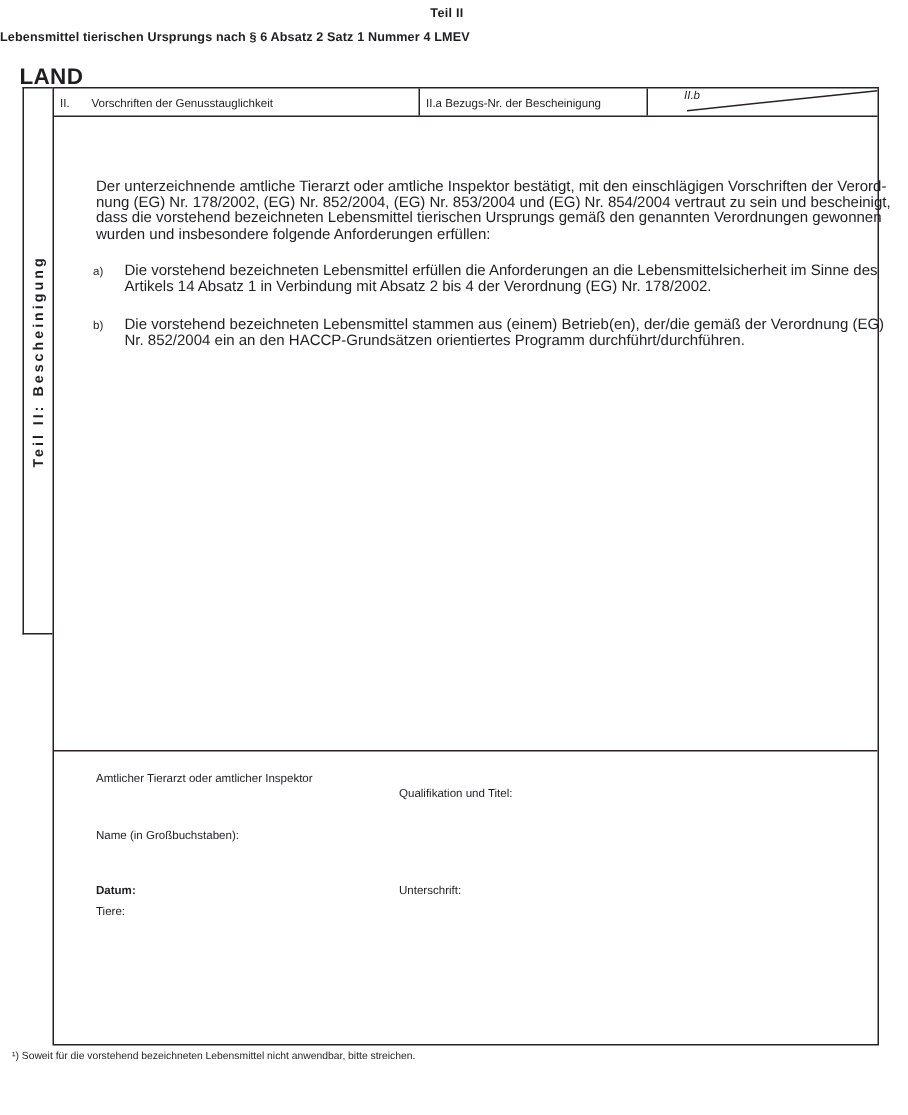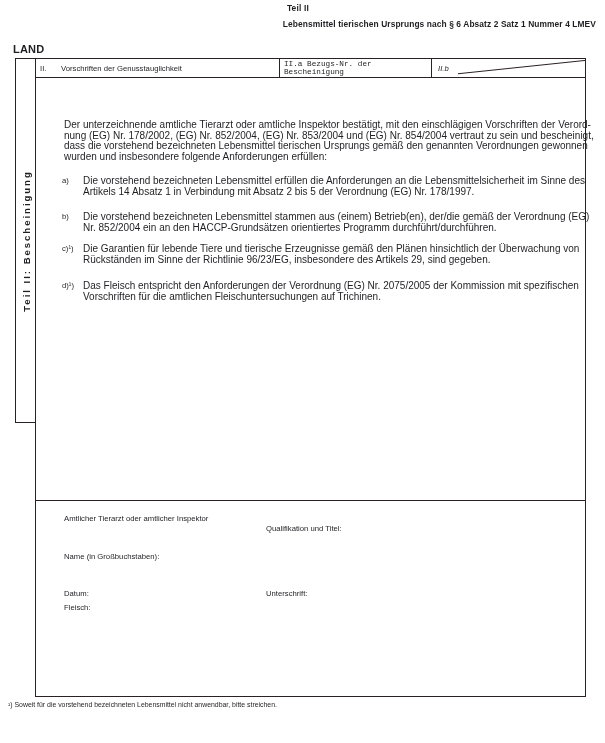--- a/index.html
+++ b/index.html
@@ -15,25 +15,25 @@
     position:relative;
   }
   .page{position:absolute;left:0;top:0;width:605px;height:553px;background:var(--page_bg,#fff);}
 
   .doc-title{
     position:absolute;top:3px;left:0;width:596px;
     text-align:center;font-weight:bold;font-size:8.4px;letter-spacing:.2px;
   }
   .doc-subtitle{
     position:absolute;top:19px;left:0;width:596px;
-    text-align:right;font-weight:bold;font-size:8.4px;letter-spacing:.1px;
+    text-align:left;font-weight:bold;font-size:8.4px;letter-spacing:.1px;
   }
   .land{
     position:absolute;left:13px;top:43px;
-    font-weight:bold;font-size:11px;letter-spacing:.2px;
+    font-weight:bold;font-size:15px;letter-spacing:.2px;
   }
 
   
   .sidebar-box{
     position:absolute;left:15px;top:58px;width:20px;height:365px;
     border:1.5px solid var(--border,#2a2026);border-right:none;
     box-sizing:border-box;
   }
   .sidebar-label{
     position:absolute;top:50%;left:50%;
@@ -48,23 +48,23 @@
     box-sizing:border-box;background:transparent;
   }
   .header-row{
     position:absolute;left:0;top:0;right:0;height:18px;
     border-bottom:1.3px solid var(--border,#2a2026);
     display:flex;align-items:center;font-size:7.7px;
   }
   .hcell1{flex:0 0 243px;display:flex;align-items:center;padding-left:4px;box-sizing:border-box;height:100%;}
   .section-no{display:inline-block;width:21px;}
   .hcell2{flex:0 0 152px;border-left:1.3px solid var(--border,#2a2026);height:100%;
-    display:flex;align-items:center;padding-left:4px;box-sizing:border-box;font-family:Liberation Mono, monospace;}
+    display:flex;align-items:center;padding-left:4px;box-sizing:border-box;}
   .hcell3{flex:1;border-left:1.3px solid var(--border,#2a2026);height:100%;
-    display:flex;align-items:center;padding-left:6px;box-sizing:border-box;position:relative;font-style:italic;}
+    display:flex;padding-left:24px;box-sizing:border-box;position:relative;font-style:italic;}
   .diag-svg{position:absolute;left:26px;right:0;top:0;height:100%;width:calc(100% - 26px);}
 
   .pretext{white-space:pre;font-size:10px;line-height:10.6px;}
 
   .intro{position:absolute;left:28px;top:61px;}
 
   .cert-item{position:absolute;left:26px;display:flex;}
   .item-label{flex:0 0 21px;white-space:pre;font-size:7.7px;line-height:10.6px;}
   .item-0{top:117px}
   .item-1{top:153px}
@@ -73,21 +73,21 @@
 
   .divider{
     position:absolute;left:0;right:0;top:441px;height:0;
     border-top:1.3px solid var(--border,#2a2026);
   }
 
   .sig-label{position:absolute;font-size:7.7px;white-space:nowrap;}
   .sig-heading{left:28px;top:455px;}
   .sig-name{left:28px;top:493px;}
   .sig-qual{left:230px;top:465px;}
-  .sig-date{left:28px;top:530px;}
+  .sig-date{left:28px;top:530px;font-weight:bold;}
   .sig-sign{left:230px;top:530px;}
   .sig-seal{left:28px;top:544px;}
 
   .footnote{
     position:absolute;left:8px;top:701px;
     font-size:6.9px;white-space:nowrap;
   }
 </style>
 </head>
 <body>
@@ -121,47 +121,37 @@
     </div>
 
     <div class="pretext intro">Der unterzeichnende amtliche Tierarzt oder amtliche Inspektor bestätigt, mit den einschlägigen Vorschriften der Verord-
 nung (EG) Nr. 178/2002, (EG) Nr. 852/2004, (EG) Nr. 853/2004 und (EG) Nr. 854/2004 vertraut zu sein und bescheinigt,
 dass die vorstehend bezeichneten Lebensmittel tierischen Ursprungs gemäß den genannten Verordnungen gewonnen
 wurden und insbesondere folgende Anforderungen erfüllen:</div>
 
     <div class="cert-item item-0">
       <span class="item-label">a)</span>
       <span class="pretext">Die vorstehend bezeichneten Lebensmittel erfüllen die Anforderungen an die Lebensmittelsicherheit im Sinne des
-Artikels 14 Absatz 1 in Verbindung mit Absatz 2 bis 5 der Verordnung (EG) Nr. 178/1997.</span>
+Artikels 14 Absatz 1 in Verbindung mit Absatz 2 bis 4 der Verordnung (EG) Nr. 178/2002.</span>
     </div>
 
     <div class="cert-item item-1">
       <span class="item-label">b)</span>
       <span class="pretext">Die vorstehend bezeichneten Lebensmittel stammen aus (einem) Betrieb(en), der/die gemäß der Verordnung (EG)
 Nr. 852/2004 ein an den HACCP-Grundsätzen orientiertes Programm durchführt/durchführen.</span>
     </div>
 
-    <div class="cert-item item-2">
-      <span class="item-label">c)¹)</span>
-      <span class="pretext">Die Garantien für lebende Tiere und tierische Erzeugnisse gemäß den Plänen hinsichtlich der Überwachung von
-Rückständen im Sinne der Richtlinie 96/23/EG, insbesondere des Artikels 29, sind gegeben.</span>
-    </div>
 
-    <div class="cert-item item-3">
-      <span class="item-label">d)¹)</span>
-      <span class="pretext">Das Fleisch entspricht den Anforderungen der Verordnung (EG) Nr. 2075/2005 der Kommission mit spezifischen
-Vorschriften für die amtlichen Fleischuntersuchungen auf Trichinen.</span>
-    </div>
 
     <div class="divider"></div>
 
     <div class="sig-label sig-heading">Amtlicher Tierarzt oder amtlicher Inspektor</div>
     <div class="sig-label sig-name">Name (in Großbuchstaben):</div>
     <div class="sig-label sig-qual">Qualifikation und Titel:</div>
     <div class="sig-label sig-date">Datum:</div>
     <div class="sig-label sig-sign">Unterschrift:</div>
-    <div class="sig-label sig-seal">Fleisch:</div>
+    <div class="sig-label sig-seal">Tiere:</div>
 
   </div>
 
   <div class="footnote">¹) Soweit für die vorstehend bezeichneten Lebensmittel nicht anwendbar, bitte streichen.</div>
 
 </div>
 
 </body></html>

